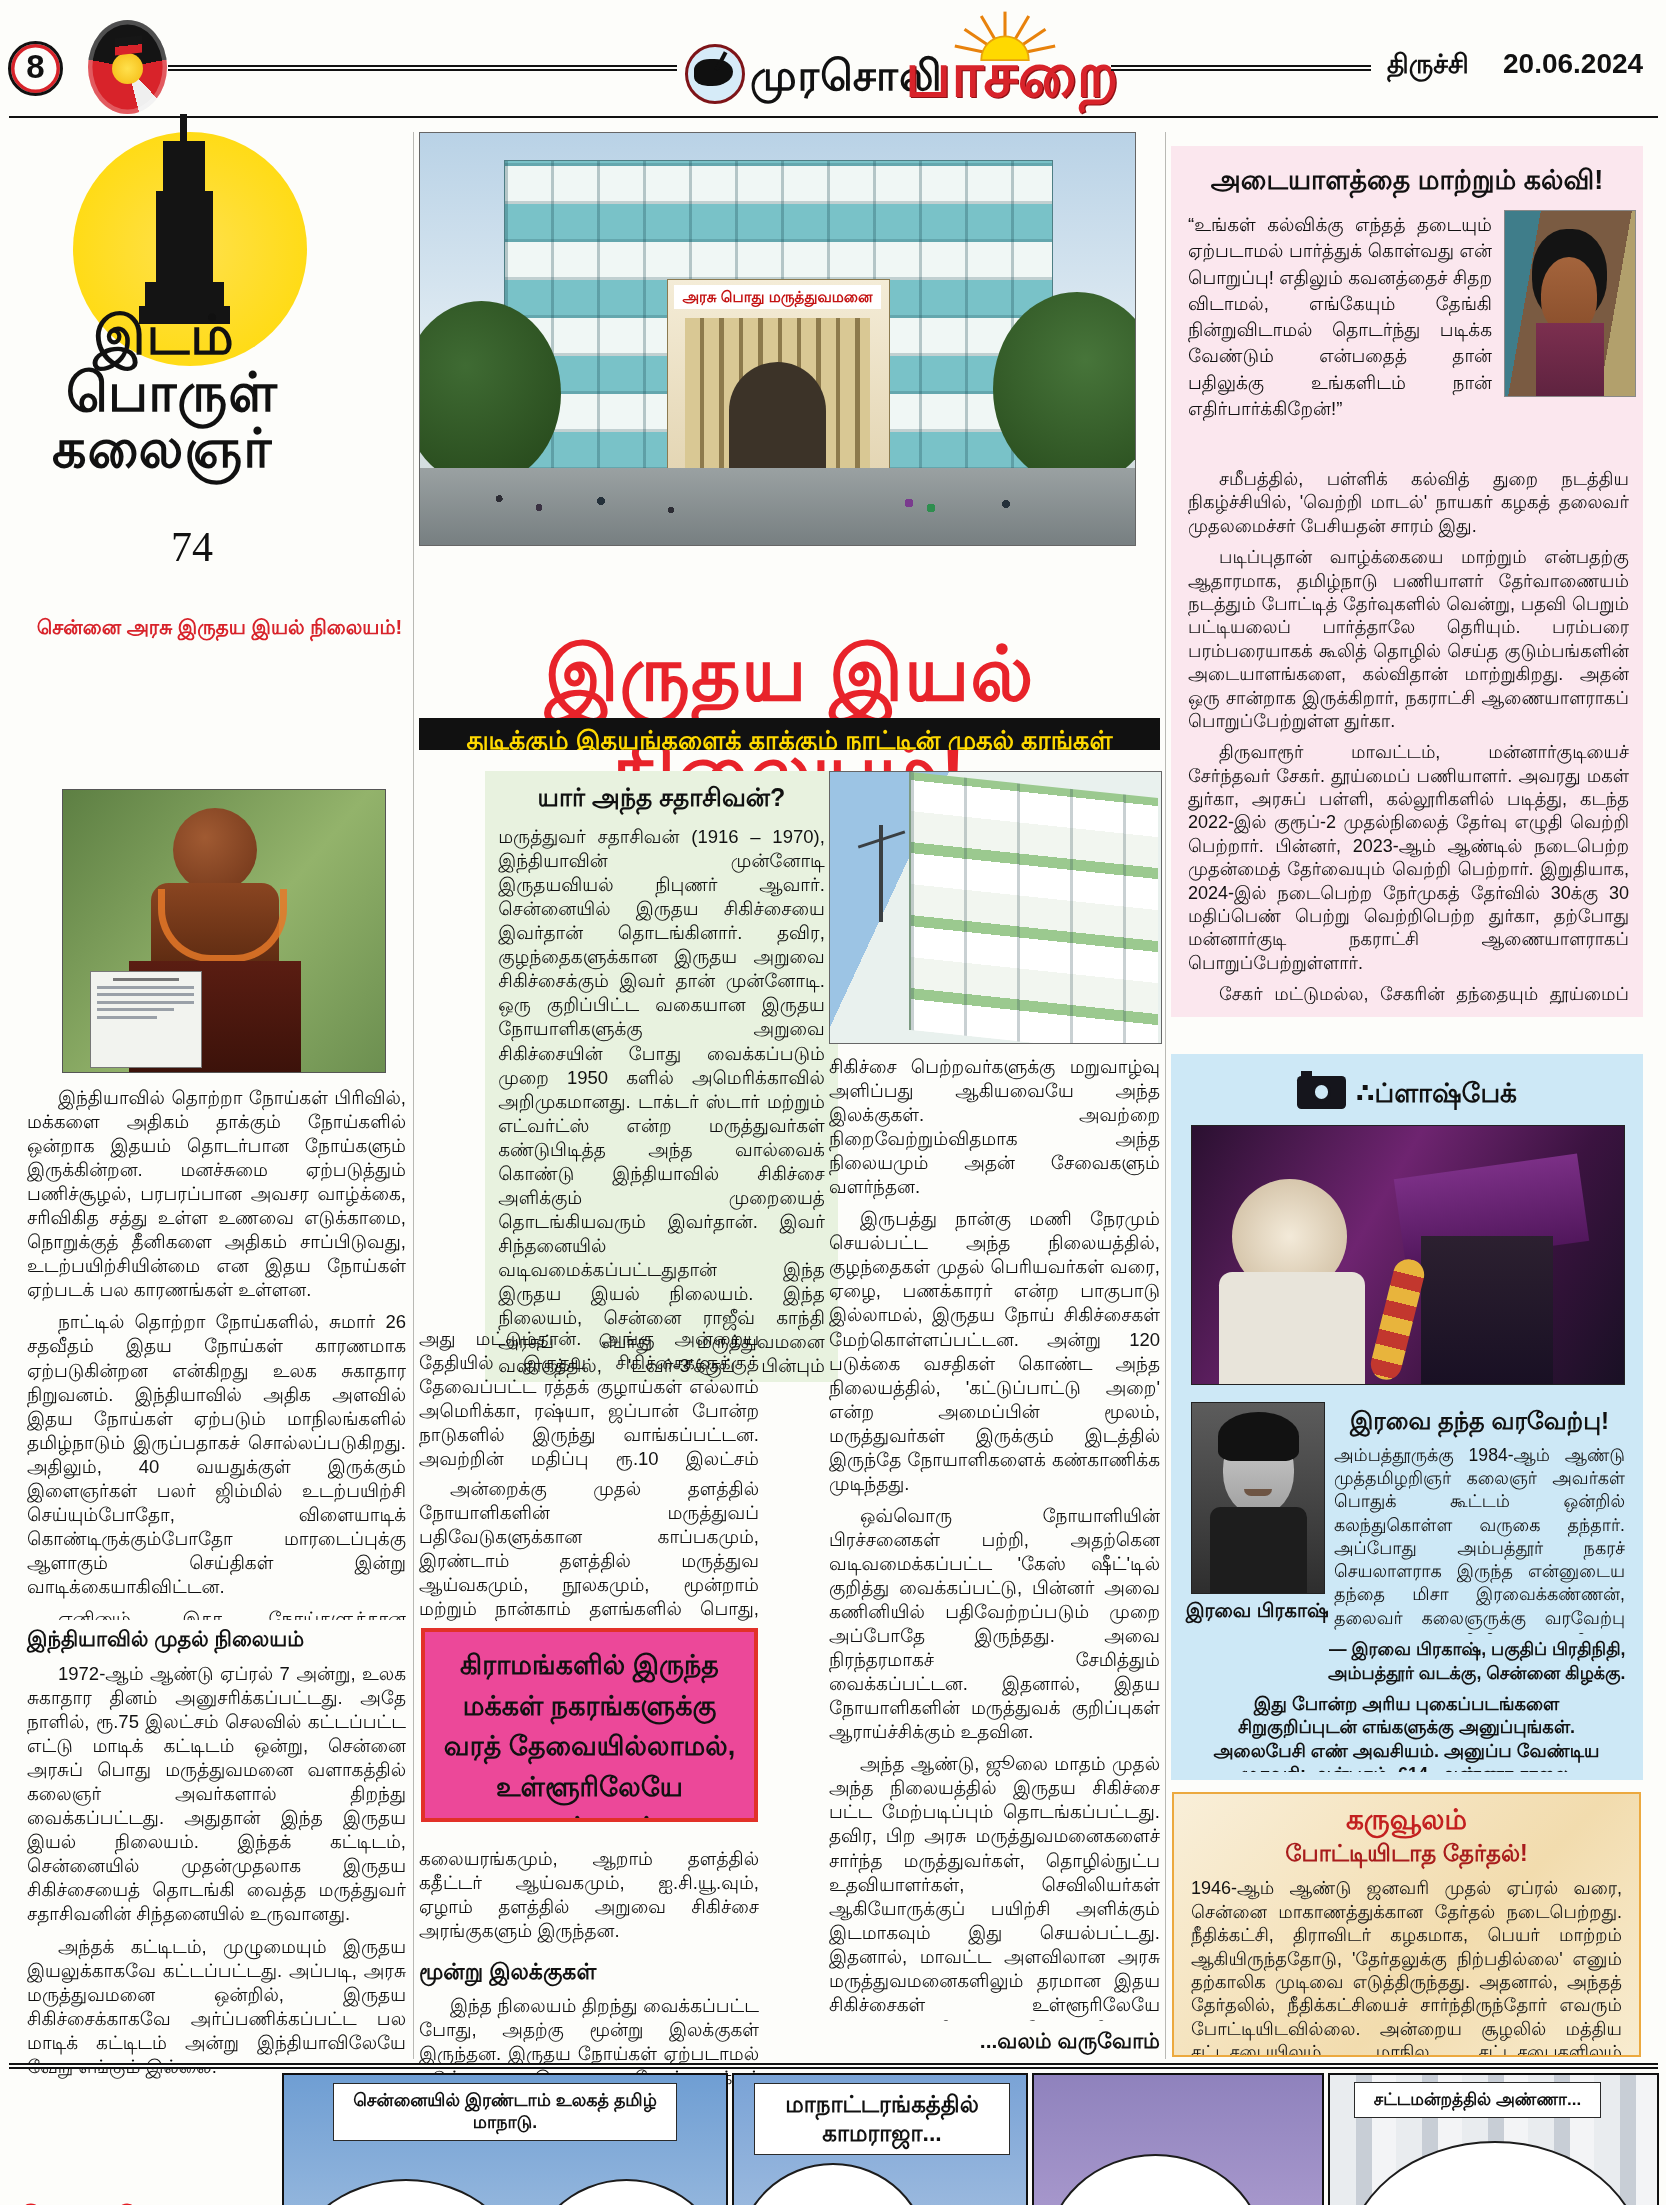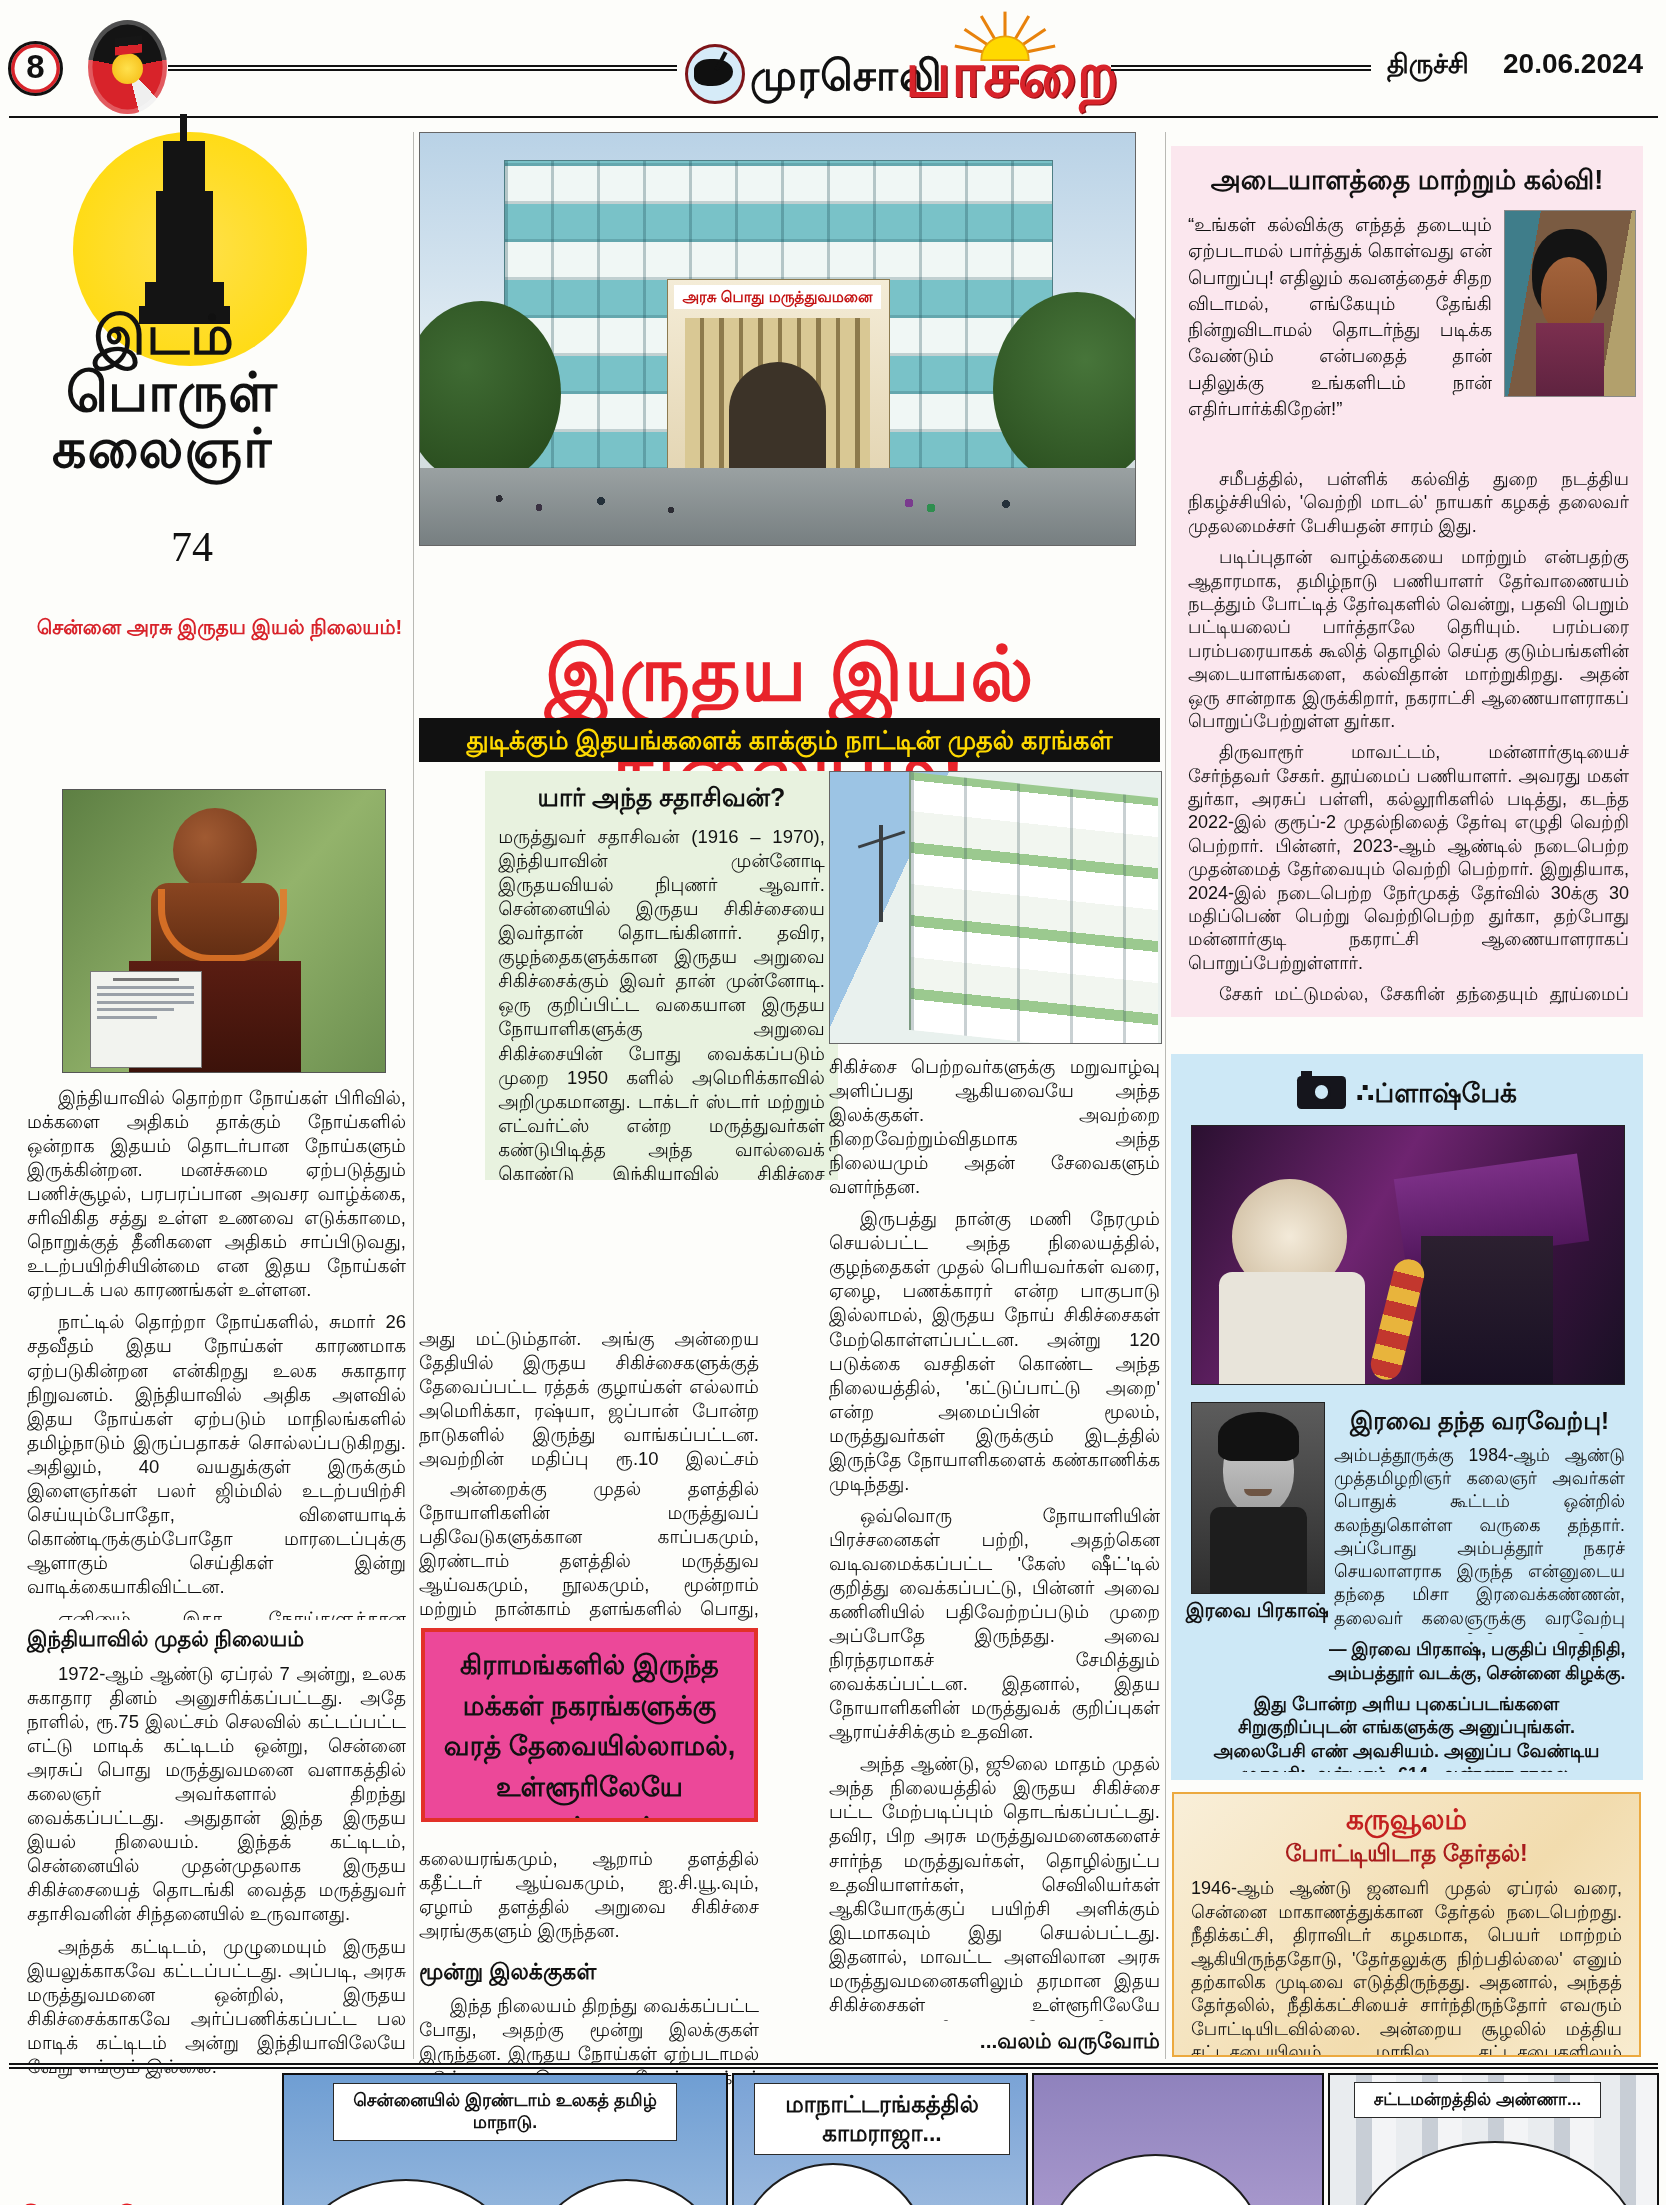--- a/index.html
+++ b/index.html
@@ -153,25 +153,25 @@
                     radial-gradient(circle 7px at 115px 20px,#24303a 55%,transparent 56%),
                     radial-gradient(circle 6.2px at 185px 29px,#2c2c34 55%,transparent 56%),
                     radial-gradient(circle 8px at 423px 22px,#7a3b8e 55%,transparent 56%),
                     radial-gradient(circle 8px at 445px 27px,#2f8e4f 55%,transparent 56%),
                     radial-gradient(circle 7px at 520px 23px,#24303a 55%,transparent 56%);"></div>
   </div>
 
   <div class="abs ctr x" style="left:419px;top:630px;width:741px;font-size:76px;letter-spacing:0.9px;color:#e8232a;">
     <span>இருதய இயல் நிலையம்!</span>
   </div>
-  <div class="abs ctr" style="left:419px;top:718px;width:741px;height:44px;background:#111;color:#ffd900;font-size:25.6px;font-weight:bold;line-height:44px;overflow:hidden;">
+  <div class="abs ctr" style="left:419px;top:718px;width:741px;height:32px;background:#111;color:#ffd900;font-size:25.6px;font-weight:bold;line-height:44px;overflow:hidden;">
     <span>துடிக்கும் இதயங்களைக் காக்கும் நாட்டின் முதல் கரங்கள்</span>
   </div>
 
-  <div class="abs clip" style="left:485px;top:771px;width:353px;height:409px;background:#e8f2df;padding:11.5px 13.2px;box-sizing:border-box;">
+  <div class="abs clip" style="left:485px;top:771px;width:353px;height:611px;background:#e8f2df;padding:11.5px 13.2px;box-sizing:border-box;">
     <div class="ctr b" style="font-size:25px;margin-bottom:10.6px;">
       <span>யார் அந்த சதாசிவன்?</span>
     </div>
     <div class="just" style="font-size:18.5px;line-height:1.3;">
       <span>மருத்துவர் சதாசிவன் (1916 – 1970), இந்தியாவின் முன்னோடி இருதயவியல் நிபுணர் ஆவார். சென்னையில் இருதய சிகிச்சையை இவர்தான் தொடங்கினார். தவிர, குழந்தைகளுக்கான இருதய அறுவை சிகிச்சைக்கும் இவர் தான் முன்னோடி. ஒரு குறிப்பிட்ட வகையான இருதய நோயாளிகளுக்கு அறுவை சிகிச்சையின் போது வைக்கப்படும் முறை 1950 களில் அமெரிக்காவில் அறிமுகமானது. டாக்டர் ஸ்டார் மற்றும் எட்வர்ட்ஸ் என்ற மருத்துவர்கள் கண்டுபிடித்த அந்த வால்வைக் கொண்டு இந்தியாவில் சிகிச்சை அளிக்கும் முறையைத் தொடங்கியவரும் இவர்தான். இவர் சிந்தனையில் வடிவமைக்கப்பட்டதுதான் இந்த இருதய இயல் நிலையம். இந்த நிலையம், சென்னை ராஜீவ் காந்தி அரசுப் பொது மருத்துவமனை வளாகத்தில், 'டவர்-3'க்குப் பின்பும் உள்ளது.</span>
     </div>
   </div>
 
   <div class="abs clip" style="left:829px;top:771px;width:331px;height:271px;background:linear-gradient(115deg,#9cc4e4 0 26%,#e9f1ee 26%);border:0.9px solid #666;">
     <div class="abs" style="left:79px;top:13.2px;width:247px;height:258px;transform:skewY(6deg);

